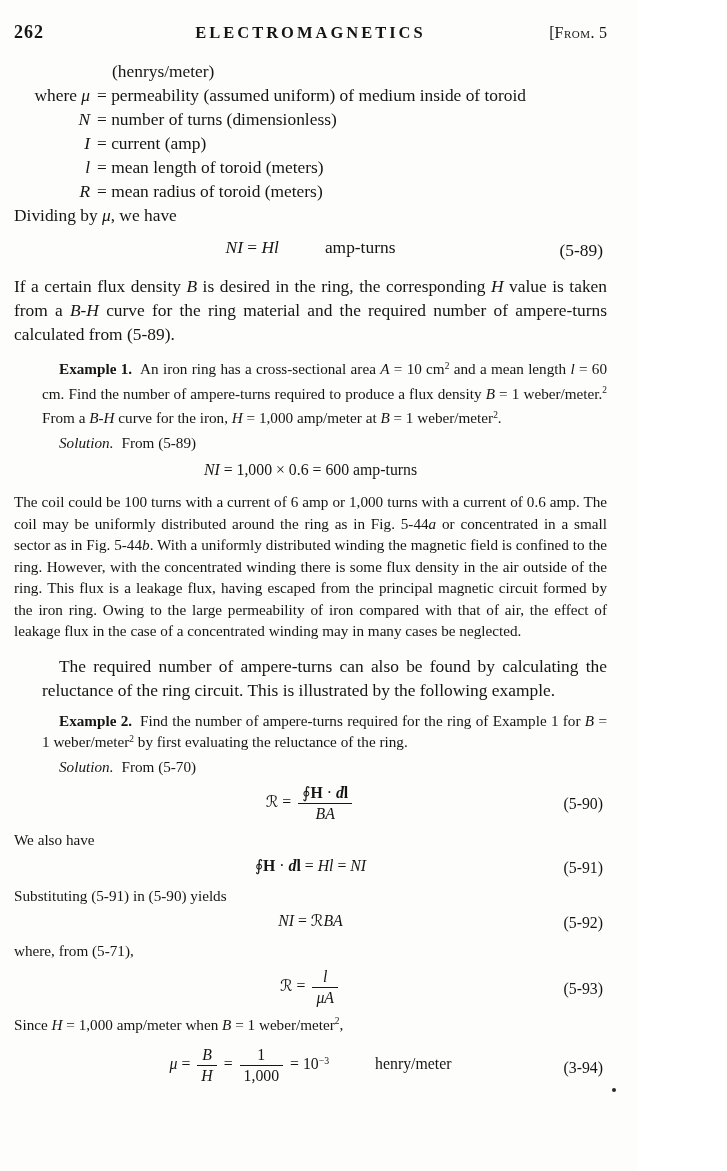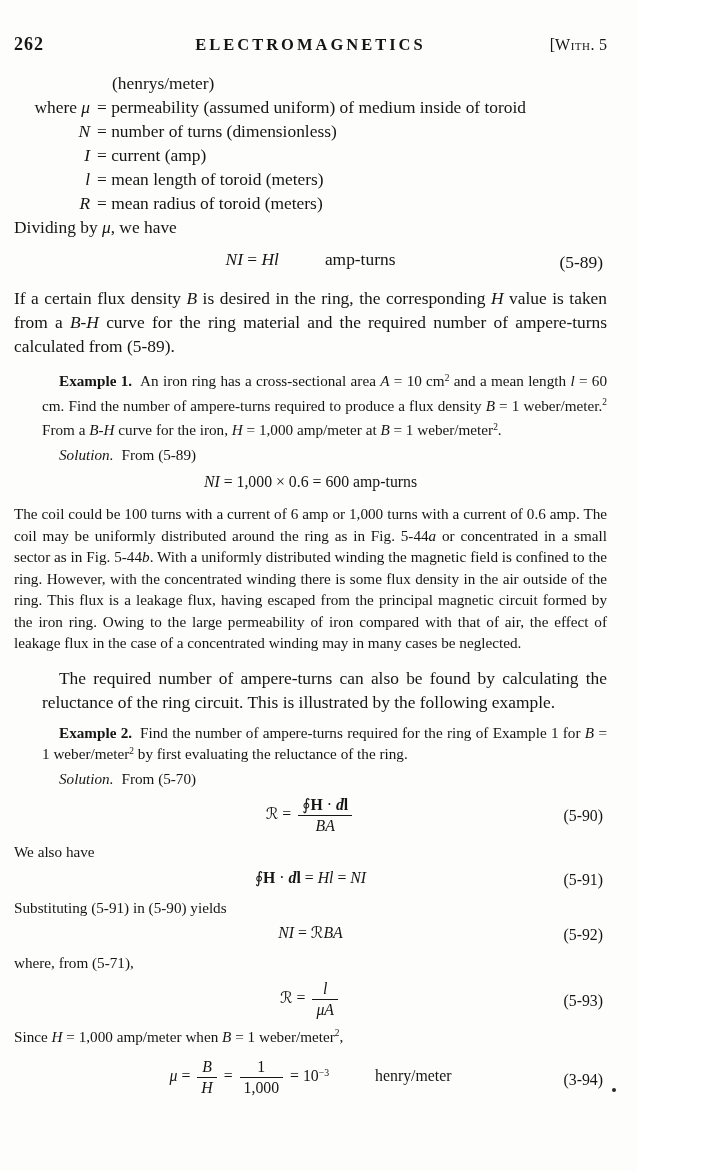--- a/index.html
+++ b/index.html
@@ -1,21 +1,21 @@
 <!DOCTYPE html>
 <html><head>
 <meta charset="utf-8">
 <title>Document</title>
 <style>
   html,body { margin:0; padding:0; background:#ffffff; }
   .page {
     position:relative;
     width:637px; height:1171px;
     box-sizing:border-box;
-    padding:34px 30px 0 14px;
+    padding:22px 30px 0 14px;
     background:#fdfdfc;
     color:#151515;
     font-family:"Liberation Serif","DejaVu Serif","DejaVu Sans",serif;
     overflow:hidden;
   }
   
   .running-head { display:flex; align-items:baseline; font-size:17px; line-height:20px; }
   .page-num { width:95px; font-size:18px; font-weight:600; letter-spacing:1px; }
   .head-title { flex:1; text-align:center; font-size:16.5px; letter-spacing:3px; font-weight:600; }
   .head-chap { width:95px; text-align:right; font-size:16px; }
@@ -61,21 +61,21 @@
   .artifact-dot { position:absolute; left:612px; top:1088px; width:4px; height:4px; border-radius:50%; background:#2a2a2a; }
 </style>
 </head>
 <body>
 
 <div class="page">
 
   <header class="running-head">
     <span class="page-num">262</span>
     <span class="head-title">ELECTROMAGNETICS</span>
-    <span class="head-chap"><span>[</span><span class="seg-sc">With.</span><span> 5</span></span>
+    <span class="head-chap"><span>[</span><span class="seg-sc">From.</span><span> 5</span></span>
   </header>
 
   <section class="def-block">
     <div class="def-row">
       <span class="def-sym"></span>
       <span class="def-text def-cont"><span>(henrys/meter)</span></span>
     </div>
     <div class="def-row">
       <span class="def-sym"><span>where </span><span class="seg-i">μ</span></span>
       <span class="def-text"><span>= permeability (assumed uniform) of medium inside of toroid</span></span>

